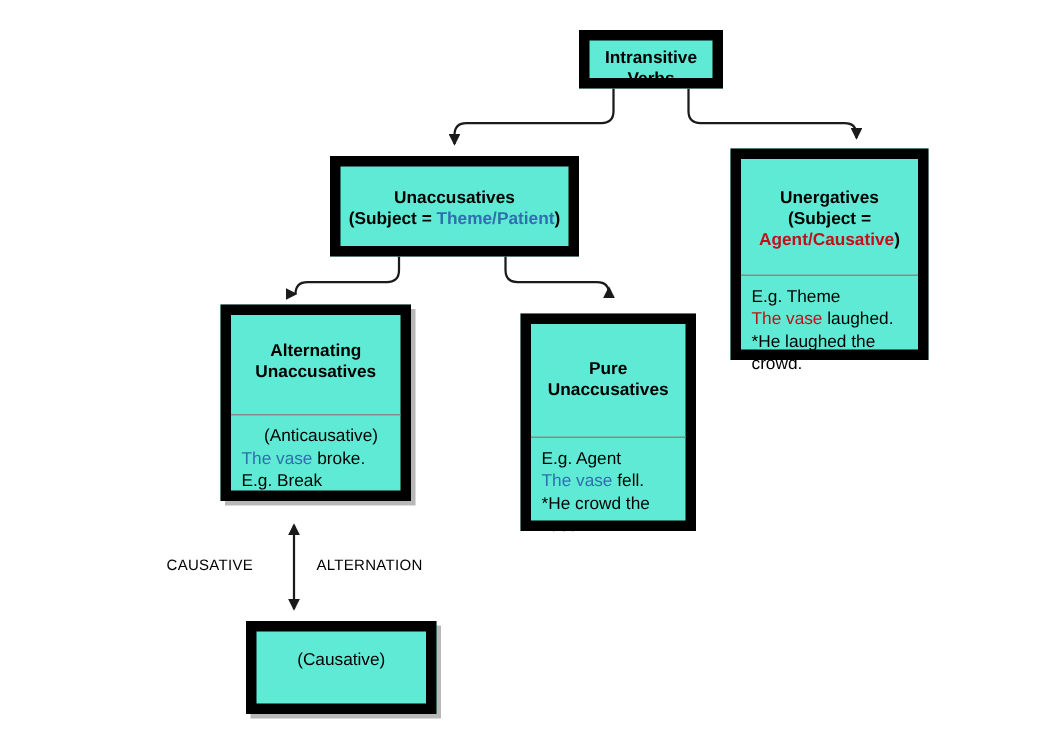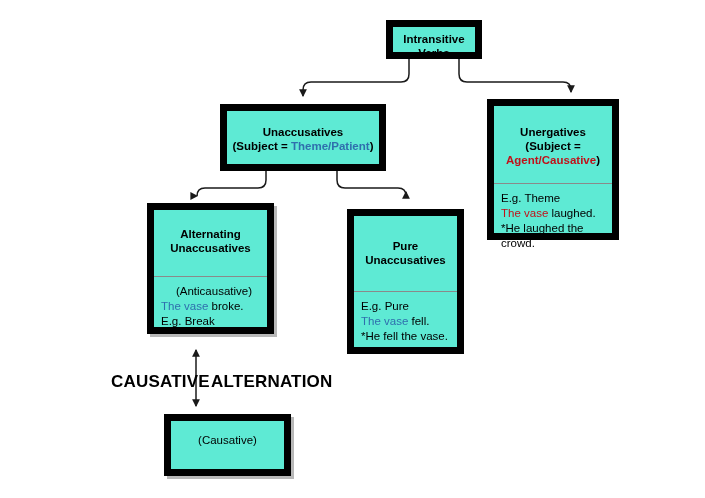--- a/index.html
+++ b/index.html
@@ -111,22 +111,22 @@
   #node-pure .divider { margin-top: 24px; }
 
   
   #node-caus {
     left: 133px; top: 414px; width: 127px; height: 62px; margin-left: 31px;
   }
   #node-caus .node-body { padding-top: 12px; text-align: center; padding-left: 0; }
 
   .alt-label {
     position: absolute;
-    font-size: 17px;
-    font-weight: bold;
+    font-size: 10px;
+    font-weight: normal;
     color: #000;
     letter-spacing: 0.2px;
     white-space: nowrap;
     text-align: center;
   }
   #label-causative  { left: 111px; top: 372px; }
   #label-alternation{ left: 211px; top: 372px; }
 </style>
 </head>
 <body>
@@ -194,23 +194,23 @@
     </div>
   </div>
 
   <div class="node" id="node-pure">
     <div class="node-head">
       <span>Pure</span><br>
       <span>Unaccusatives</span>
     </div>
     <div class="divider"></div>
     <div class="node-body">
-      <div>E.g. Pure</div>
+      <div>E.g. Agent</div>
       <div><span class="blue">The vase</span><span class="blk"> fell.</span></div>
-      <div>*He fell the vase.</div>
+      <div>*He crowd the vase.</div>
     </div>
   </div>
 
   <div class="node shadowed" id="node-caus">
     <div class="node-body">
       <div class="body-center">(Causative)</div>
     </div>
   </div>
 
   <div class="alt-label" id="label-causative">CAUSATIVE</div>

